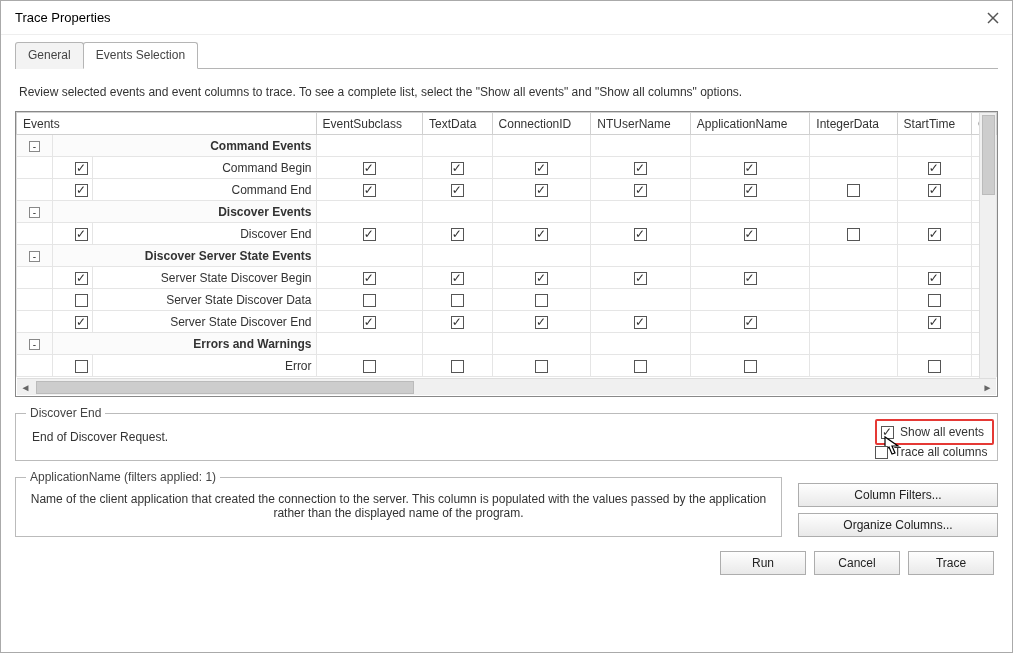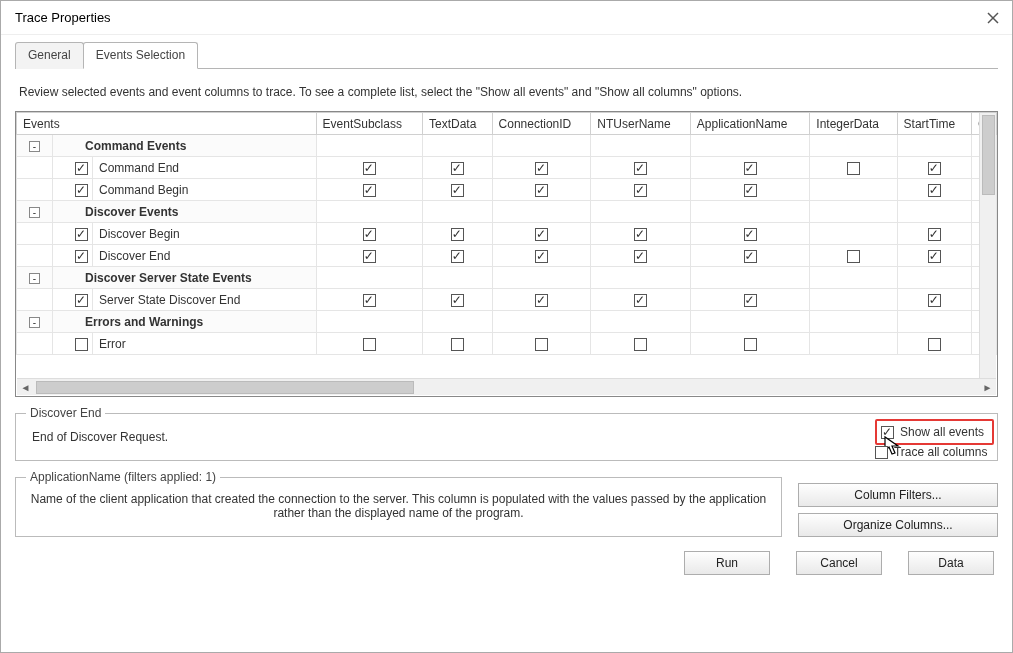--- a/index.html
+++ b/index.html
@@ -72,21 +72,21 @@
     height: 22px;
     white-space: nowrap;
   }
   table.grid td {
     border: 1px solid #e5e5e5;
     padding: 2px 4px;
     height: 22px;
     white-space: nowrap;
     text-align: center;
   }
-  table.grid td.label { text-align: left; }
+  table.grid td.label { text-align: right; }
   table.grid tr.group td.label { font-weight: bold; background:#fbfbfb; padding-left: 32px;}
   table.grid tr.group td.exp { background:#fbfbfb; }
   table.grid tr.item td.label { padding-left: 6px; }
   .exp-box {
     display: inline-block;
     width: 11px; height: 11px;
     border: 1px solid #888;
     line-height: 9px;
     text-align: center;
     font-size: 10px;
@@ -149,21 +149,21 @@
     background: linear-gradient(#fefefe,#e9e9e9);
     padding: 2px 6px;
     font-size: 12px;
     color: #222;
     cursor: default;
   }
   .wide-btn { width: 200px; }
   .footer {
     display:flex;
     justify-content:flex-end;
-    gap: 26px;
+    gap: 8px;
     padding: 10px 4px 4px 4px;
     margin-top: 4px;
   }
   .hscroll-fake {
     position:absolute; left:1px; right:1px; bottom:1px; height:17px;
     background:#f0f0f0; border-top:1px solid #ddd;
     display:flex; align-items:center;
   }
   .hscroll-fake .track { flex:1; height:100%; position:relative; }
   .hscroll-fake .thumb { position:absolute; left:2px; top:2px; height:13px; width:40%; background:#cdcdcd; border:1px solid #bbb; }
@@ -222,91 +222,104 @@
                   <td></td>
                   <td></td>
                   <td></td>
                   <td></td>
                   <td></td>
                   <td></td>
                 </tr>
                 <tr class="item">
                   <td class="exp-cell"></td>
                   <td class="item-ck-cell"><span class="ck on"></span></td>
+                  <td class="label">Command Begin</td>
+                  <td><span class="ck on"></span></td>
+                  <td><span class="ck on"></span></td>
+                  <td><span class="ck on"></span></td>
+                  <td><span class="ck on"></span></td>
+                  <td><span class="ck on"></span></td>
+                  <td></td>
+                  <td><span class="ck on"></span></td>
+                  <td></td>
+                </tr>
+                <tr class="item">
+                  <td class="exp-cell"></td>
+                  <td class="item-ck-cell"><span class="ck on"></span></td>
                   <td class="label">Command End</td>
                   <td><span class="ck on"></span></td>
                   <td><span class="ck on"></span></td>
                   <td><span class="ck on"></span></td>
                   <td><span class="ck on"></span></td>
                   <td><span class="ck on"></span></td>
                   <td><span class="ck"></span></td>
-                  <td><span class="ck on"></span></td>
-                  <td></td>
-                </tr>
-                <tr class="item">
-                  <td class="exp-cell"></td>
-                  <td class="item-ck-cell"><span class="ck on"></span></td>
-                  <td class="label">Command Begin</td>
-                  <td><span class="ck on"></span></td>
-                  <td><span class="ck on"></span></td>
-                  <td><span class="ck on"></span></td>
-                  <td><span class="ck on"></span></td>
-                  <td><span class="ck on"></span></td>
-                  <td></td>
                   <td><span class="ck on"></span></td>
                   <td></td>
                 </tr>
                 <tr class="group">
                   <td class="exp-cell exp"><span class="exp-box">-</span></td>
                   <td class="label" colspan="2">Discover Events</td>
                   <td></td>
                   <td></td>
                   <td></td>
                   <td></td>
                   <td></td>
                   <td></td>
                   <td></td>
                   <td></td>
                 </tr>
                 <tr class="item">
                   <td class="exp-cell"></td>
                   <td class="item-ck-cell"><span class="ck on"></span></td>
-                  <td class="label">Discover Begin</td>
-                  <td><span class="ck on"></span></td>
-                  <td><span class="ck on"></span></td>
-                  <td><span class="ck on"></span></td>
-                  <td><span class="ck on"></span></td>
-                  <td><span class="ck on"></span></td>
-                  <td></td>
-                  <td><span class="ck on"></span></td>
-                  <td></td>
-                </tr>
-                <tr class="item">
-                  <td class="exp-cell"></td>
-                  <td class="item-ck-cell"><span class="ck on"></span></td>
                   <td class="label">Discover End</td>
                   <td><span class="ck on"></span></td>
                   <td><span class="ck on"></span></td>
                   <td><span class="ck on"></span></td>
                   <td><span class="ck on"></span></td>
                   <td><span class="ck on"></span></td>
                   <td><span class="ck"></span></td>
                   <td><span class="ck on"></span></td>
                   <td></td>
                 </tr>
                 <tr class="group">
                   <td class="exp-cell exp"><span class="exp-box">-</span></td>
                   <td class="label" colspan="2">Discover Server State Events</td>
                   <td></td>
                   <td></td>
                   <td></td>
                   <td></td>
                   <td></td>
                   <td></td>
                   <td></td>
+                  <td></td>
+                </tr>
+                <tr class="item">
+                  <td class="exp-cell"></td>
+                  <td class="item-ck-cell"><span class="ck on"></span></td>
+                  <td class="label">Server State Discover Begin</td>
+                  <td><span class="ck on"></span></td>
+                  <td><span class="ck on"></span></td>
+                  <td><span class="ck on"></span></td>
+                  <td><span class="ck on"></span></td>
+                  <td><span class="ck on"></span></td>
+                  <td></td>
+                  <td><span class="ck on"></span></td>
+                  <td></td>
+                </tr>
+                <tr class="item">
+                  <td class="exp-cell"></td>
+                  <td class="item-ck-cell"><span class="ck"></span></td>
+                  <td class="label">Server State Discover Data</td>
+                  <td><span class="ck"></span></td>
+                  <td><span class="ck"></span></td>
+                  <td><span class="ck"></span></td>
+                  <td></td>
+                  <td></td>
+                  <td></td>
+                  <td><span class="ck"></span></td>
                   <td></td>
                 </tr>
                 <tr class="item">
                   <td class="exp-cell"></td>
                   <td class="item-ck-cell"><span class="ck on"></span></td>
                   <td class="label">Server State Discover End</td>
                   <td><span class="ck on"></span></td>
                   <td><span class="ck on"></span></td>
                   <td><span class="ck on"></span></td>
                   <td><span class="ck on"></span></td>
@@ -387,17 +400,17 @@
         </div>
         <div class="opt-btns" style="margin-top:16px;">
           <button class="btn wide-btn">Column Filters...</button>
           <button class="btn wide-btn">Organize Columns...</button>
         </div>
       </div>
 
       <div class="footer">
         <button class="btn">Run</button>
         <button class="btn">Cancel</button>
-        <button class="btn">Data</button>
+        <button class="btn">Trace</button>
       </div>
     </div>
   </div>
 </div>
 
 </body></html>

